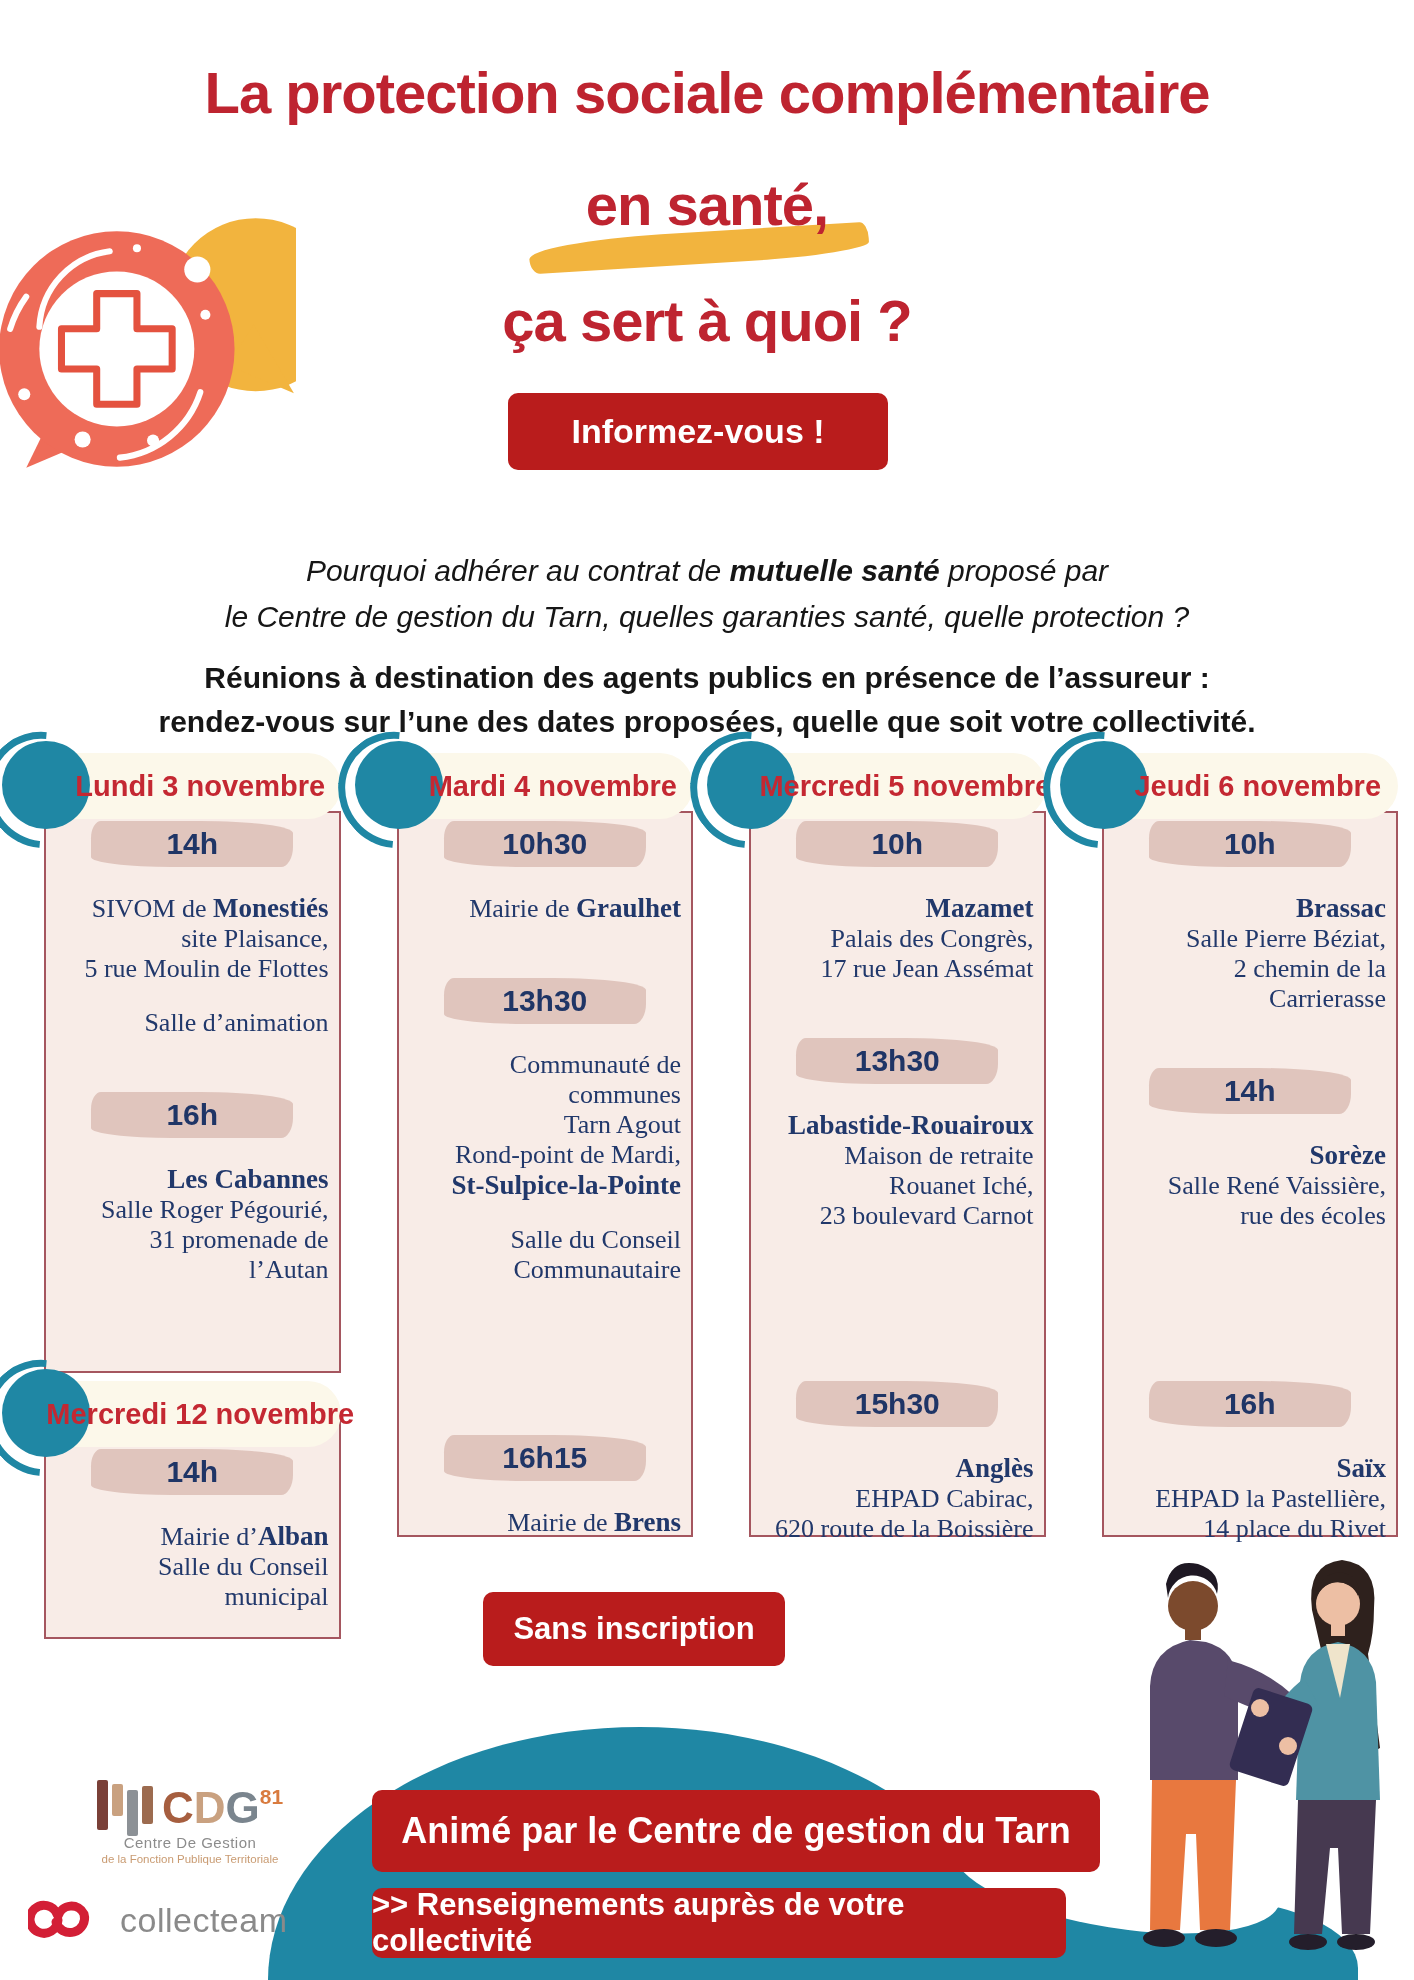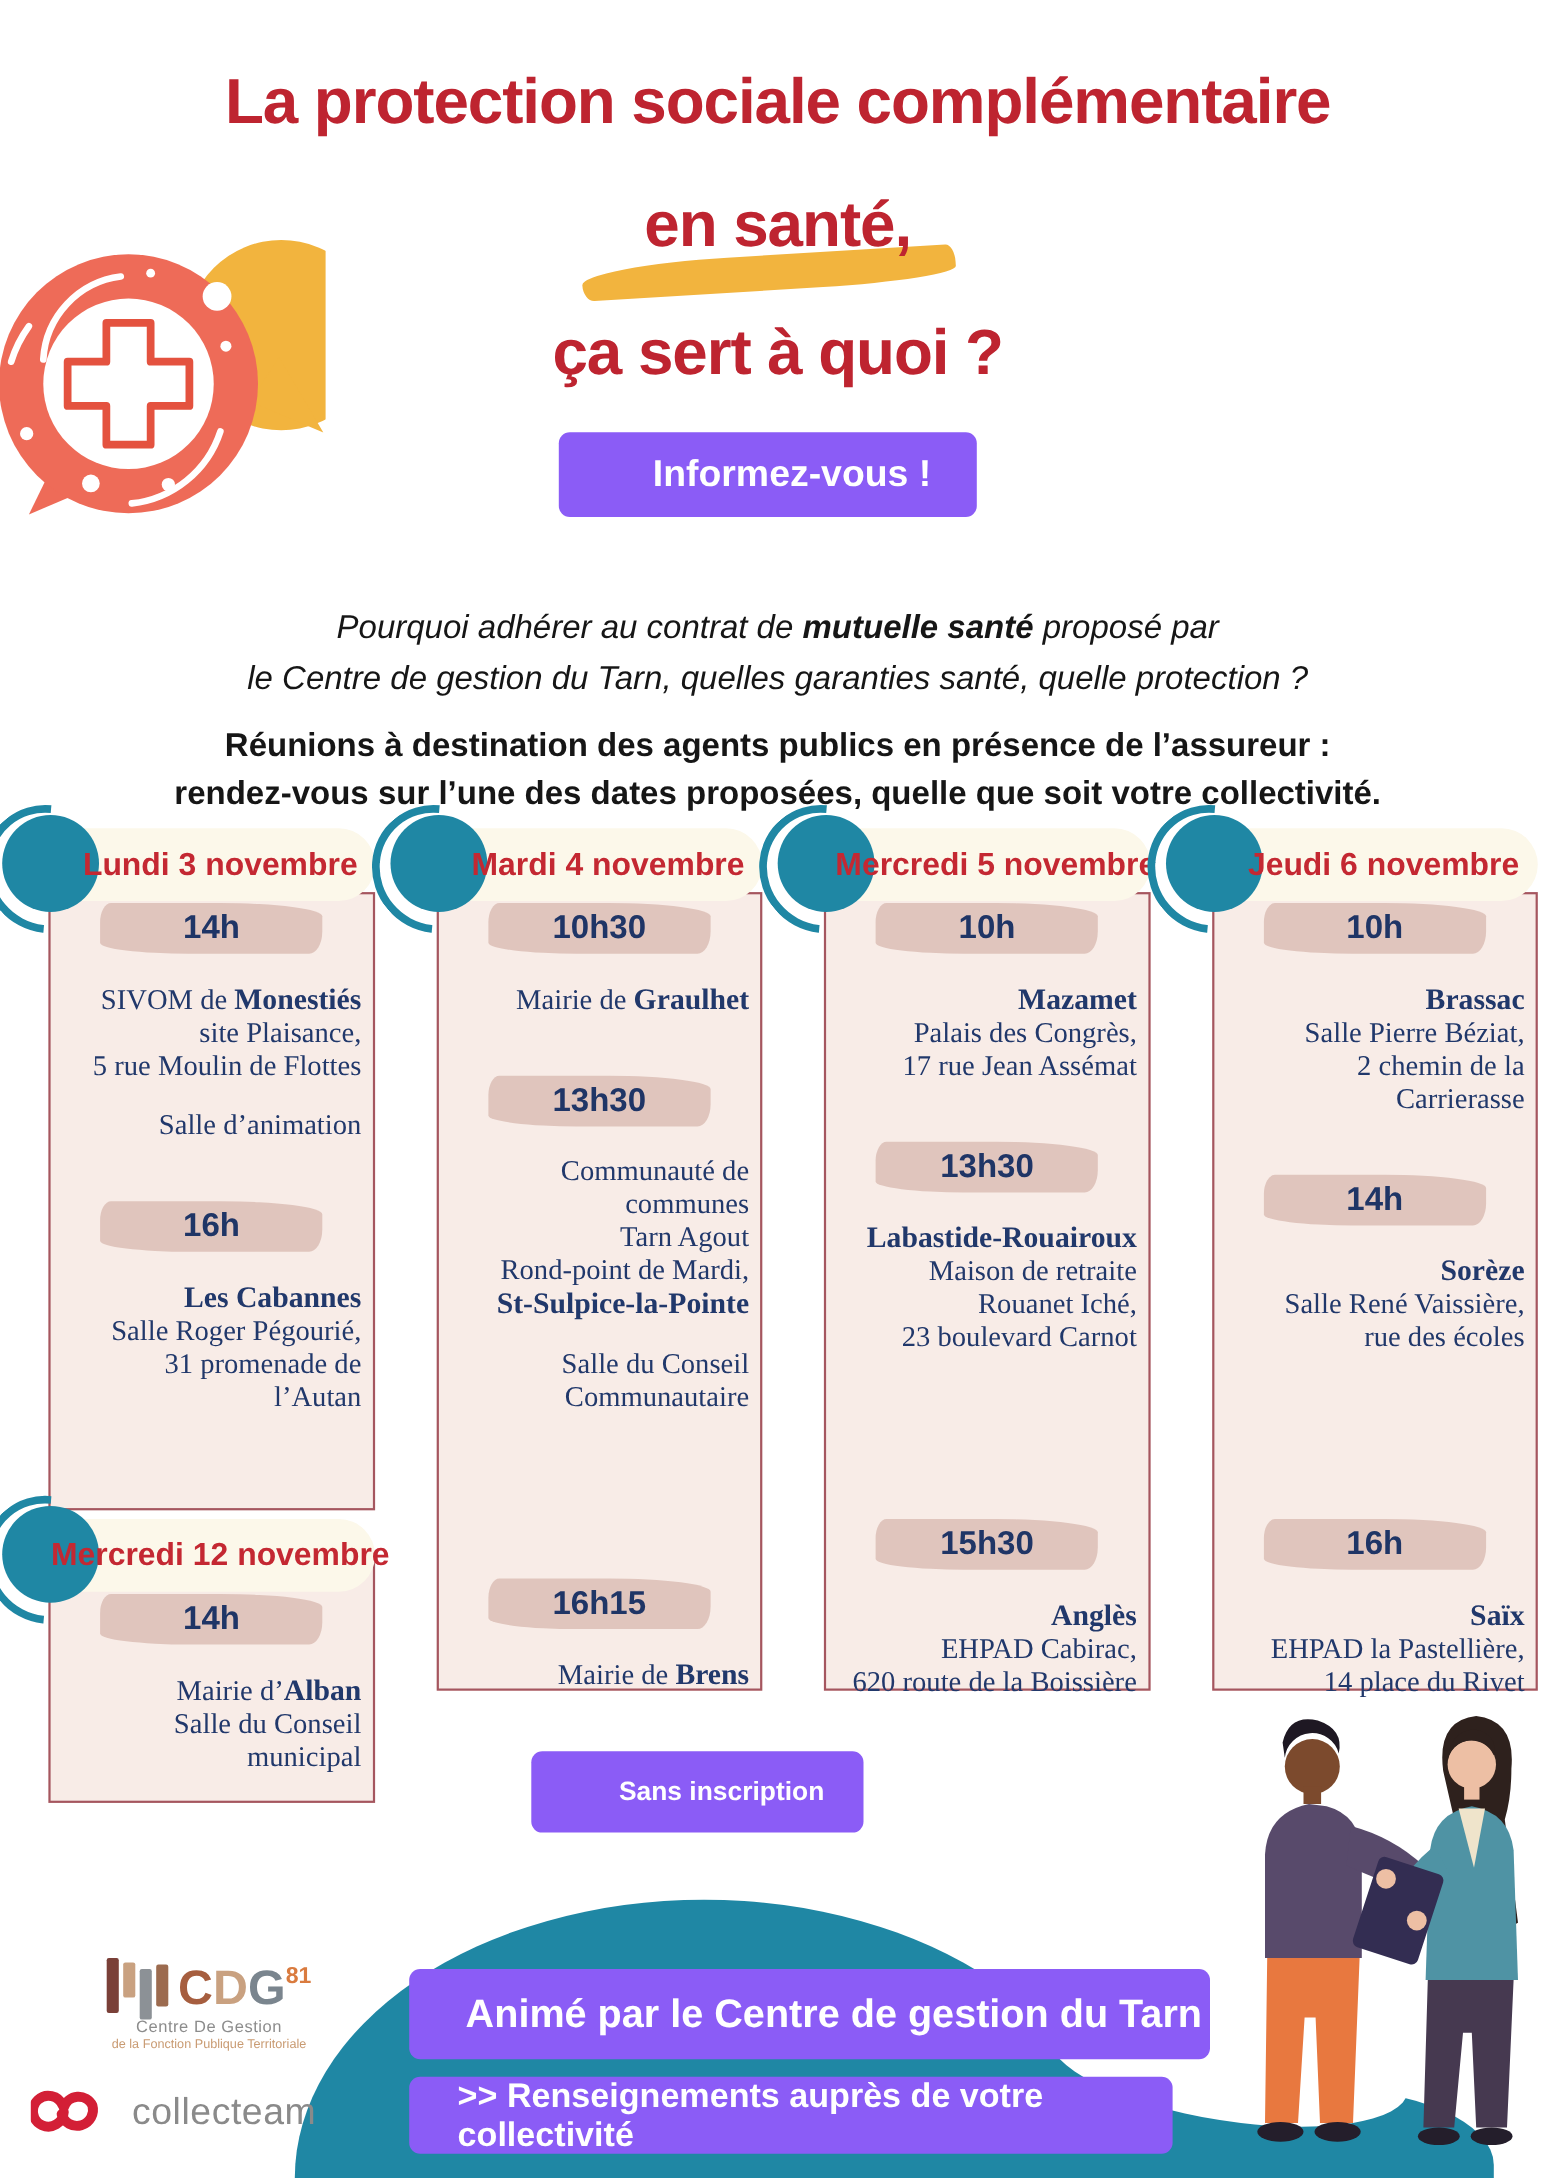--- a/index.html
+++ b/index.html
@@ -13,22 +13,22 @@
   .title-line2-wrap .txt{position:relative;z-index:2;}
   .title-brush{position:absolute;left:50%;top:62px;width:340px;height:32px;margin-left:-178px;
                background:#F2B43E;transform:rotate(-3.5deg);z-index:1;
                border-radius:46% 10px 42% 12px / 20px 60% 14px 55%;}
   .title-line3{margin-top:46px;}
 
   
   .bubble-icon{position:absolute;left:-6px;top:196px;width:302px;height:322px;z-index:2;}
 
   
-  .btn{background:#8b5cf6;color:#fff;font-weight:700;display:flex;align-items:center;
-       justify-content:center;border-radius:10px;box-sizing:border-box;padding-left:44px;}
+  .btn{background:#b91c1c;color:#fff;font-weight:700;display:flex;align-items:center;
+       justify-content:center;border-radius:10px;box-sizing:border-box;}
   .cta{position:absolute;left:508px;top:393px;width:380px;height:77px;font-size:34px;z-index:3;}
 
   
   .intro{position:absolute;top:548px;left:0;width:100%;text-align:center;font-size:30px;
          font-style:italic;color:#161616;line-height:46px;}
   .intro .b{font-weight:700;}
   .emphasis{position:absolute;top:656px;left:0;width:100%;text-align:center;font-size:30px;
             font-weight:700;color:#161616;line-height:44px;}
 
   
@@ -53,21 +53,21 @@
   .card.full .event:nth-child(2){margin-bottom:150px;}
   .brush{width:74%;height:46px;margin:0 auto 26px;background:#E0C5BD;display:flex;
          align-items:center;justify-content:center;
          border-radius:10px 46% 12px 40% / 38% 12px 44% 10px;}
   .brush .time{font-size:30px;font-weight:700;color:#1F3566;}
   .line{font-size:26px;line-height:30px;color:#21386B;text-align:right;font-family:Liberation Serif, serif;}
   .line .b{font-weight:700;font-size:27px;}
   .line.empty{height:24px;}
 
   
-  .no-reg{position:absolute;left:483px;top:1592px;width:302px;height:74px;font-size:24px;z-index:3;}
+  .no-reg{position:absolute;left:483px;top:1592px;width:302px;height:74px;font-size:31px;z-index:3;}
 
   
   .dome{position:absolute;left:268px;top:1727px;width:744px;height:253px;background:#1F87A4;
         border-top-left-radius:372px 253px;border-top-right-radius:372px 253px;z-index:1;}
   .strip{position:absolute;left:600px;top:1898px;width:758px;height:82px;background:#1F87A4;
          border-top-right-radius:160px 70px;z-index:1;}
   .wave-white{position:absolute;left:952px;top:1824px;width:330px;height:104px;background:#fff;
               border-radius:50%;transform:rotate(9deg);z-index:2;}
   .host-btn{position:absolute;left:372px;top:1790px;width:728px;height:82px;font-size:36px;z-index:5;}
   .info-btn{position:absolute;left:372px;top:1888px;width:694px;height:70px;font-size:31px;z-index:5;}

